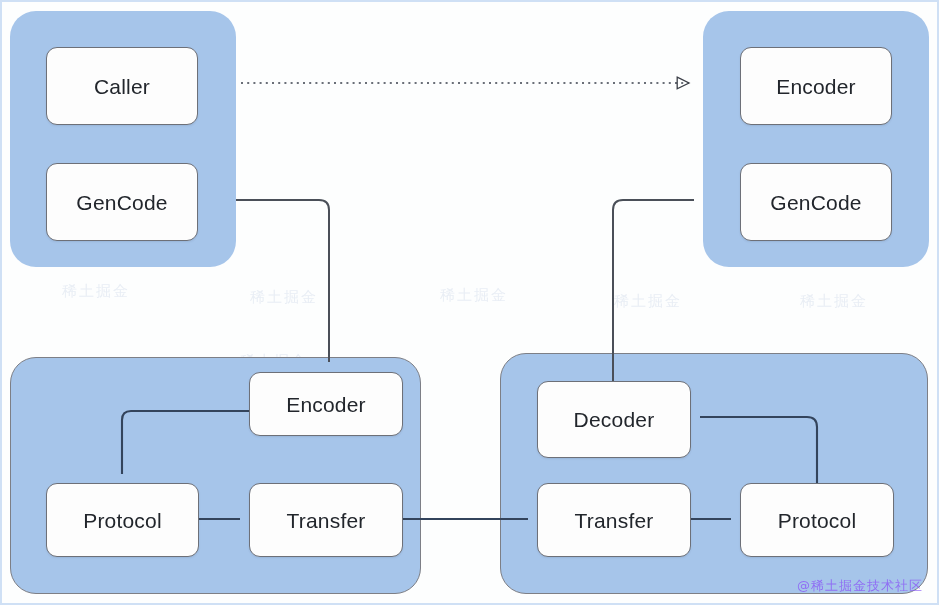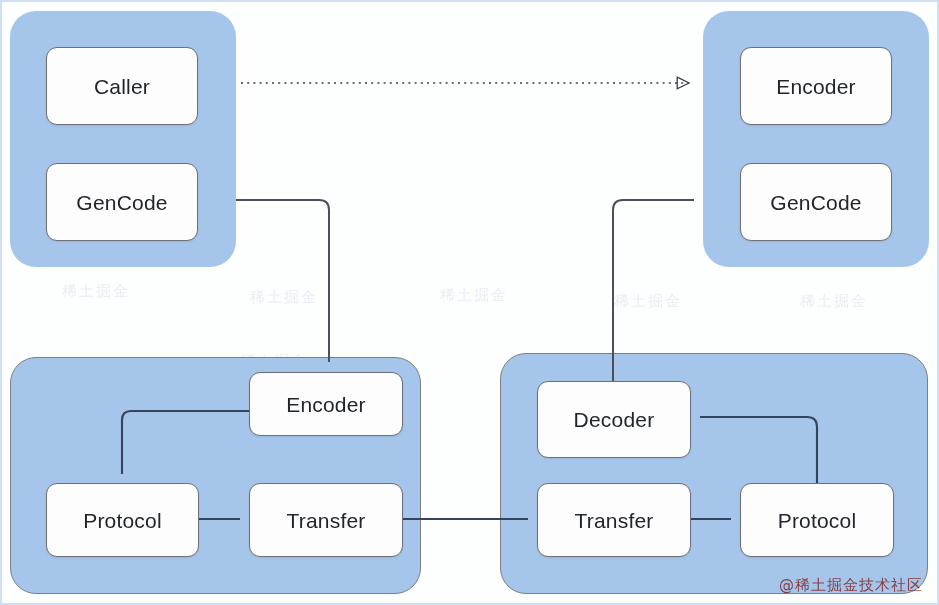--- a/index.html
+++ b/index.html
@@ -86,22 +86,22 @@
     stroke: #6a6f78;
     stroke-width: 2.0;
     stroke-dasharray: 2 4.2;
     stroke-linecap: butt;
   }
 
   .watermark {
     position: absolute;
     right: 16px;
     bottom: 10px;
-    font-size: 15px;
-    color: #7f1d1d;
+    font-size: 13px;
+    color: #8b5cf6;
     opacity: 0.82;
     z-index: 20;
     letter-spacing: 1px;
     white-space: nowrap;
     font-family: "DejaVu Sans", sans-serif;
   }
 
   
   .ghost {
     position: absolute;

